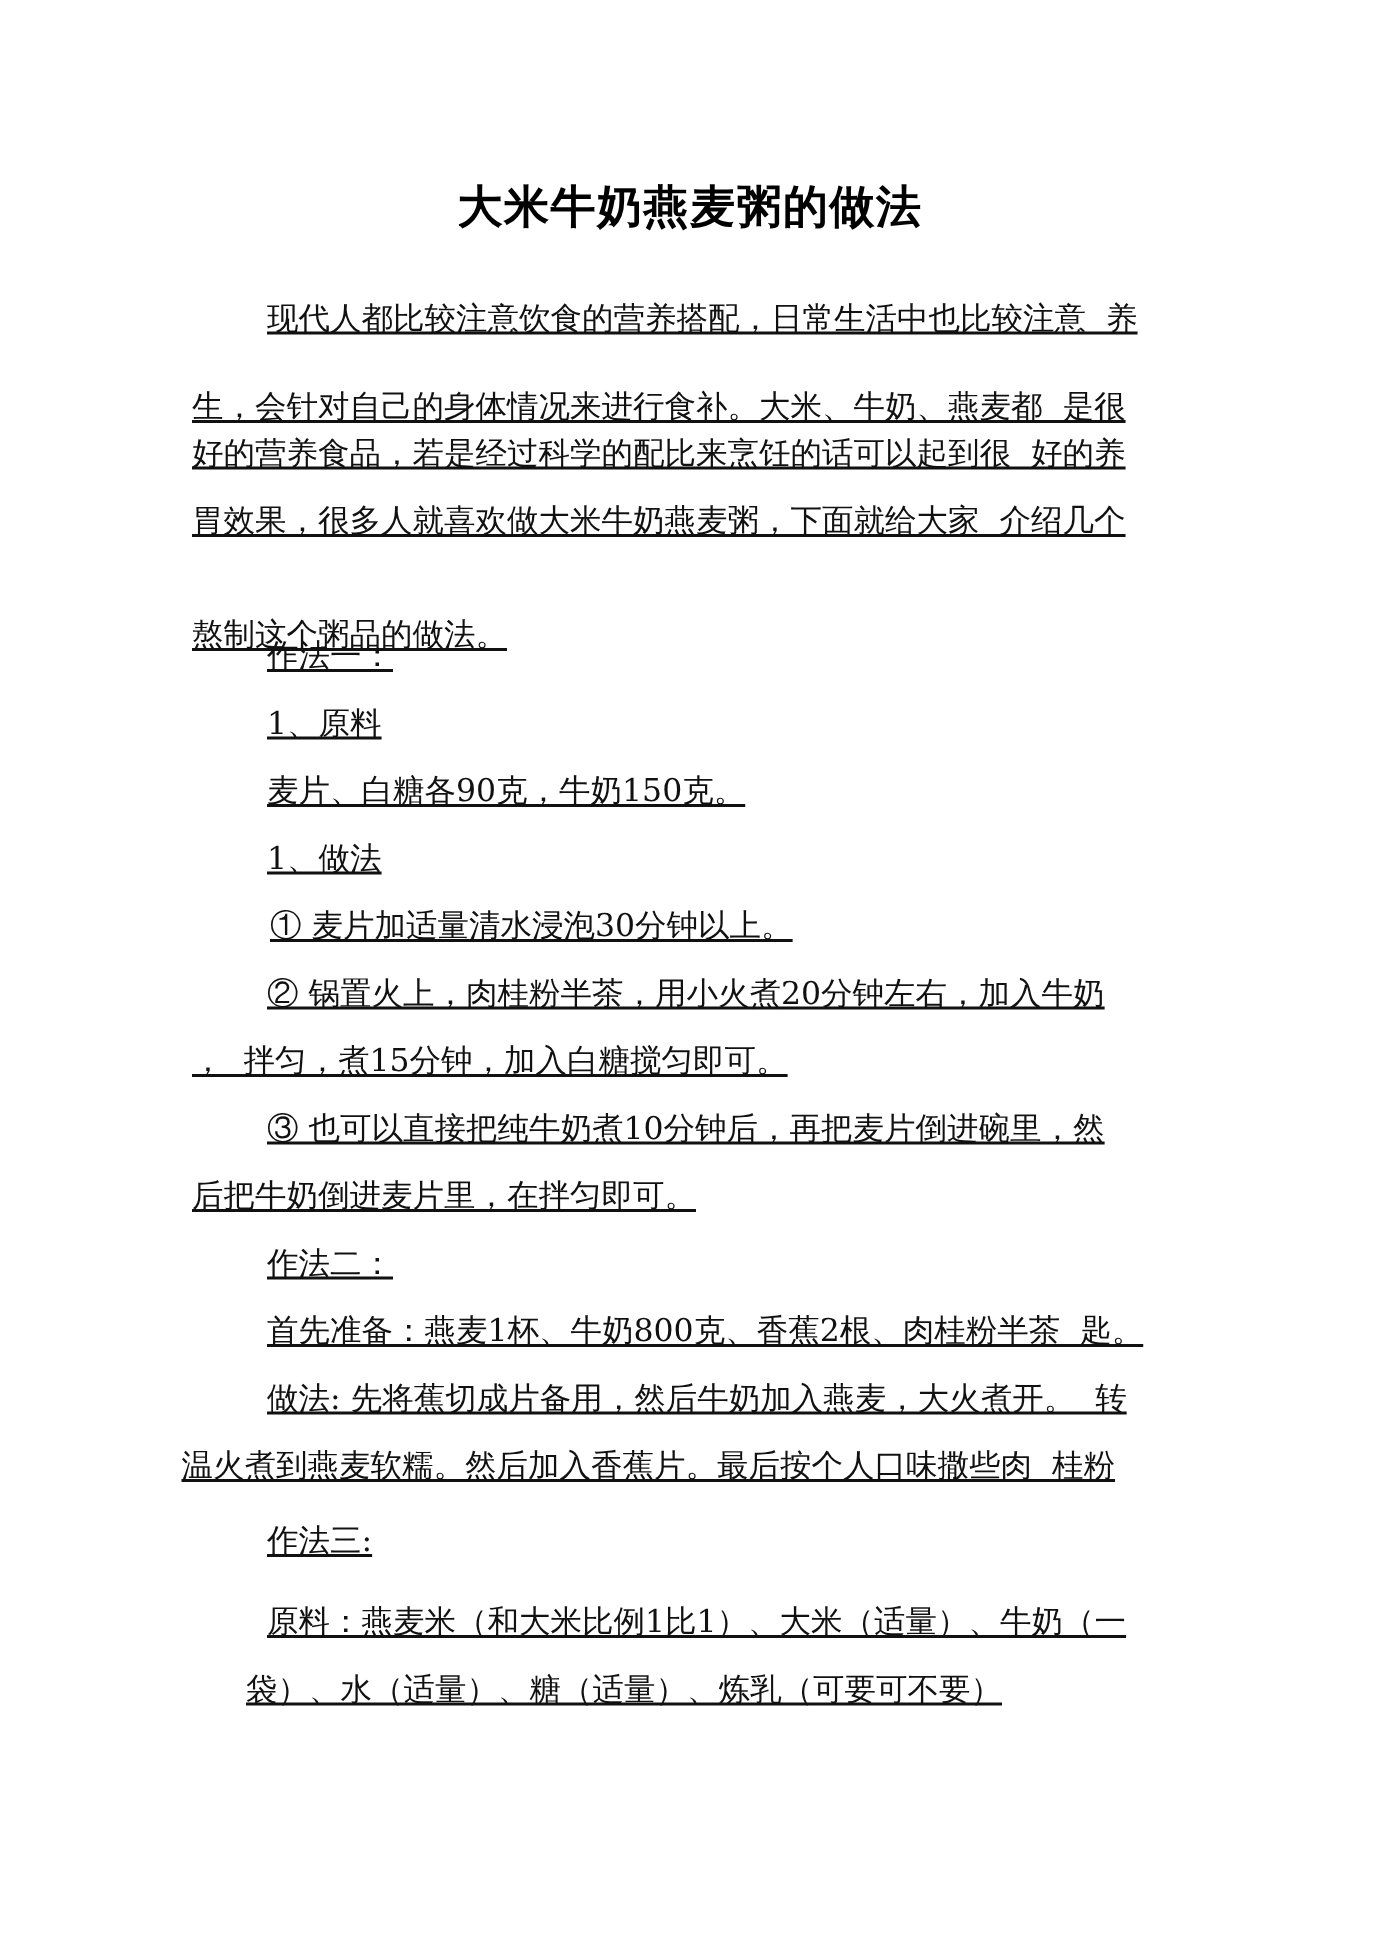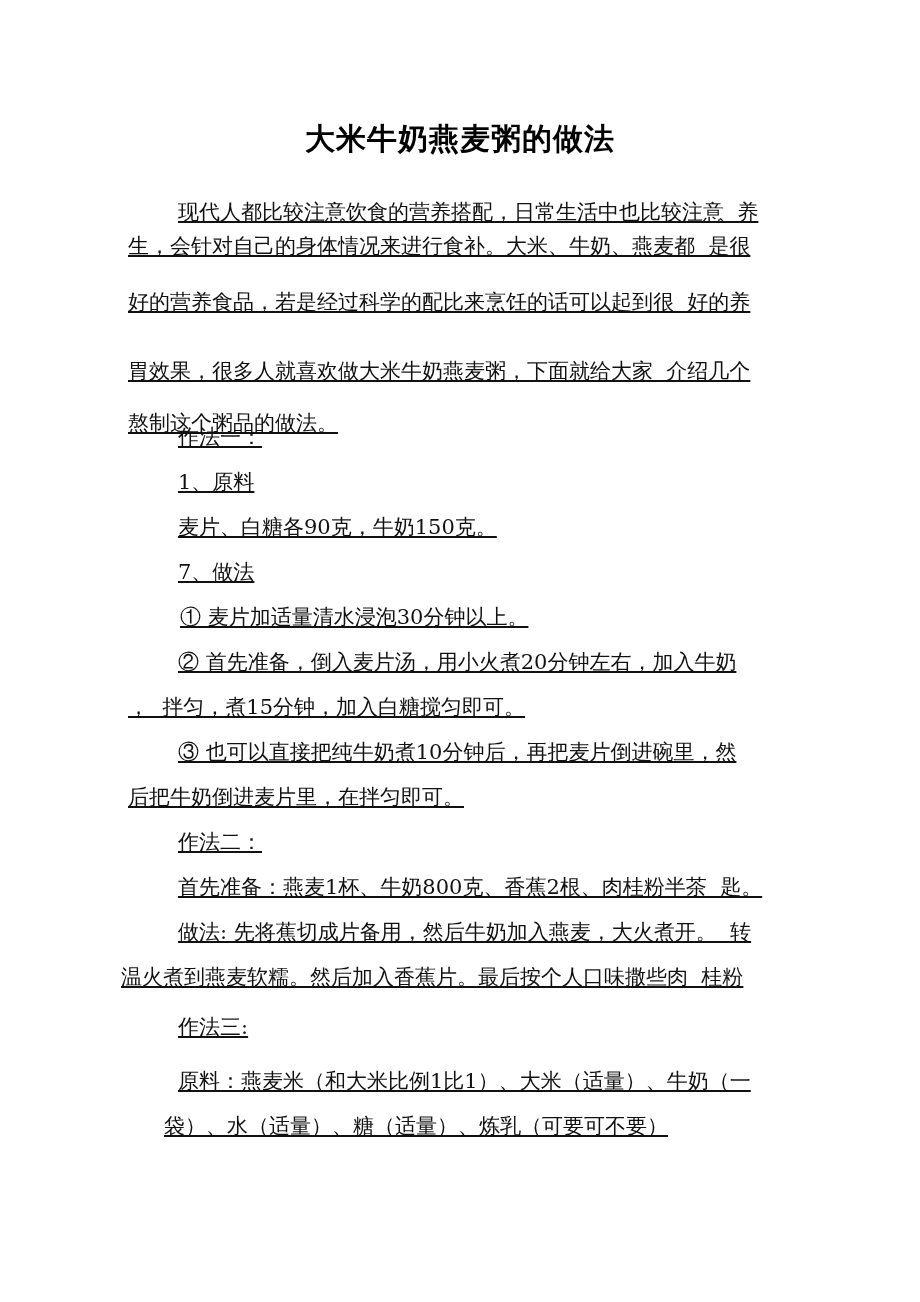--- a/index.html
+++ b/index.html
@@ -17,30 +17,30 @@
     font-size: 21px; line-height: 30px; color: #111; text-decoration: underline;
   }
 </style>
 </head>
 <body>
 
 <div class="page">
   <div class="title">大米牛奶燕麦粥的做法</div>
   <div id="lines">
       <div class="line" style="left: 178px; top: 197px;">现代人都比较注意饮食的营养搭配，日常生活中也比较注意  养</div>
-      <div class="line" style="left: 128px; top: 231px;">生，会针对自己的身体情况来进行食补。大米、牛奶、燕麦都  是很</div>
+      <div class="line" style="left: 128px; top: 256px;">生，会针对自己的身体情况来进行食补。大米、牛奶、燕麦都  是很</div>
       <div class="line" style="left: 128px; top: 287px;">好的营养食品，若是经过科学的配比来烹饪的话可以起到很  好的养</div>
-      <div class="line" style="left: 128px; top: 332px; margin-top: 24px;">胃效果，很多人就喜欢做大米牛奶燕麦粥，下面就给大家  介绍几个</div>
+      <div class="line" style="left: 128px; top: 332px;">胃效果，很多人就喜欢做大米牛奶燕麦粥，下面就给大家  介绍几个</div>
       <div class="line" style="left: 128px; top: 382px; margin-top: 26px;">熬制这个粥品的做法。</div>
       <div class="line" style="left: 178px; top: 422px;">作法一：</div>
       <div class="line" style="left: 178px; top: 467px; text-align: right;">1、原料</div>
       <div class="line" style="left: 178px; top: 512px;">麦片、白糖各90克，牛奶150克。</div>
-      <div class="line" style="left: 178px; top: 557px;">7、做法</div>
+      <div class="line" style="left: 178px; top: 557px;">1、做法</div>
       <div class="line" style="left: 180px; top: 602px;">① 麦片加适量清水浸泡30分钟以上。</div>
-      <div class="line" style="left: 178px; top: 647px;">② 首先准备，倒入麦片汤，用小火煮20分钟左右，加入牛奶</div>
+      <div class="line" style="left: 178px; top: 647px;">② 锅置火上，肉桂粉半茶，用小火煮20分钟左右，加入牛奶</div>
       <div class="line" style="left: 128px; top: 692px;">，  拌匀，煮15分钟，加入白糖搅匀即可。</div>
       <div class="line" style="left: 178px; top: 737px;">③ 也可以直接把纯牛奶煮10分钟后，再把麦片倒进碗里，然</div>
       <div class="line" style="left: 128px; top: 782px;">后把牛奶倒进麦片里，在拌匀即可。</div>
       <div class="line" style="left: 178px; top: 827px;">作法二：</div>
       <div class="line" style="left: 178px; top: 872px;">首先准备：燕麦1杯、牛奶800克、香蕉2根、肉桂粉半茶  匙。</div>
       <div class="line" style="left: 178px; top: 917px;">做法: 先将蕉切成片备用，然后牛奶加入燕麦，大火煮开。  转</div>
       <div class="line" style="left: 121px; top: 962px;">温火煮到燕麦软糯。然后加入香蕉片。最后按个人口味撒些肉  桂粉</div>
       <div class="line" style="left: 178px; top: 1012px;">作法三:</div>
       <div class="line" style="left: 178px; top: 1066px;">原料：燕麦米（和大米比例1比1）、大米（适量）、牛奶（一</div>
       <div class="line" style="left: 128px; top: 1111px; margin-left: 36px;">袋）、水（适量）、糖（适量）、炼乳（可要可不要）</div>

